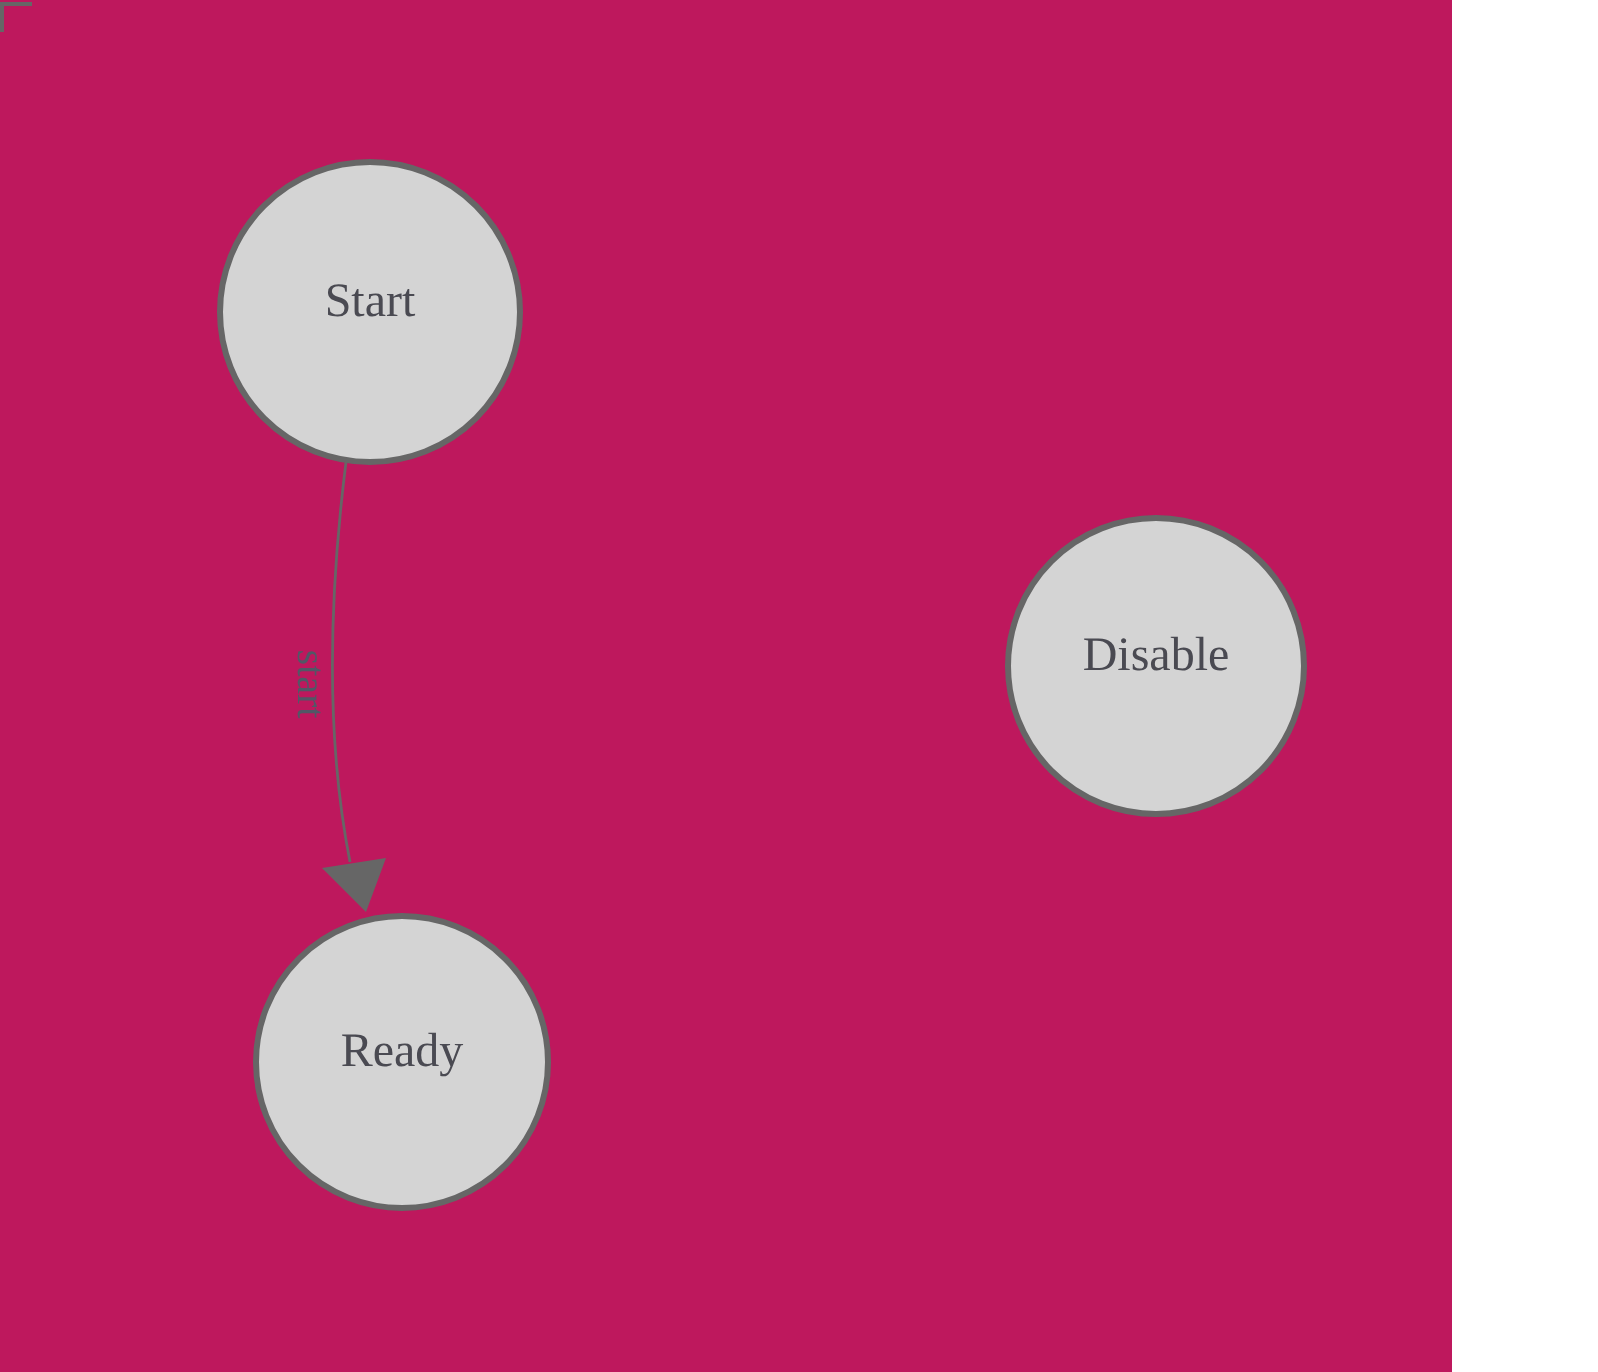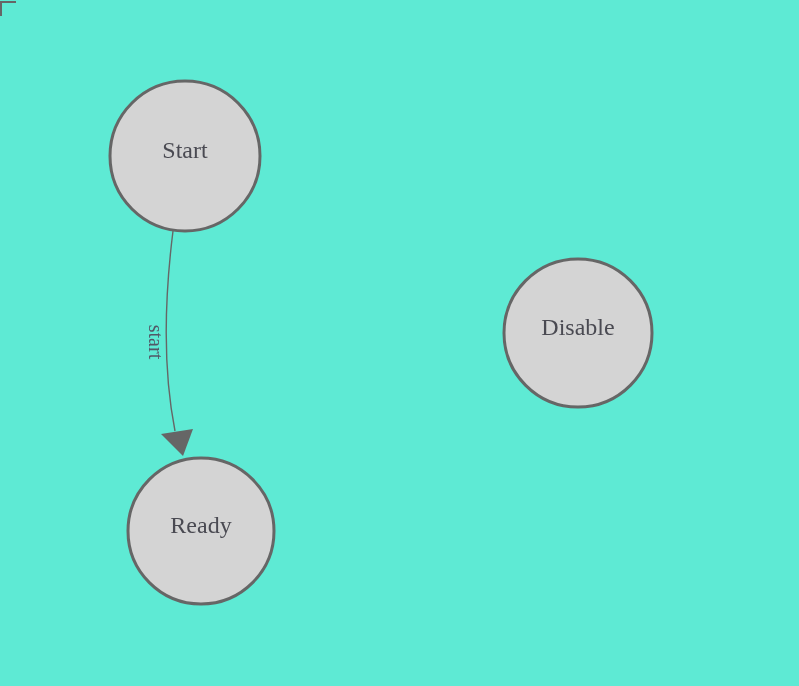--- a/index.html
+++ b/index.html
@@ -9,23 +9,24 @@
     background: #ffffff;
   }
   body {
     width: 799px;
     height: 686px;
     overflow: hidden;
     font-family: "Liberation Serif", serif;
   }
   .canvas {
     position: relative;
-    width: 799px;
+    width: 678px;
     height: 686px;
-    background: #5eead4;
+    background: #be185d;
+    padding-left: 48px;
   }
   .origin-marker {
     position: absolute;
     top: 1px;
     left: 0;
     width: 14px;
     height: 13px;
     border-top: 2px solid #666666;
     border-left: 2px solid #666666;
   }

